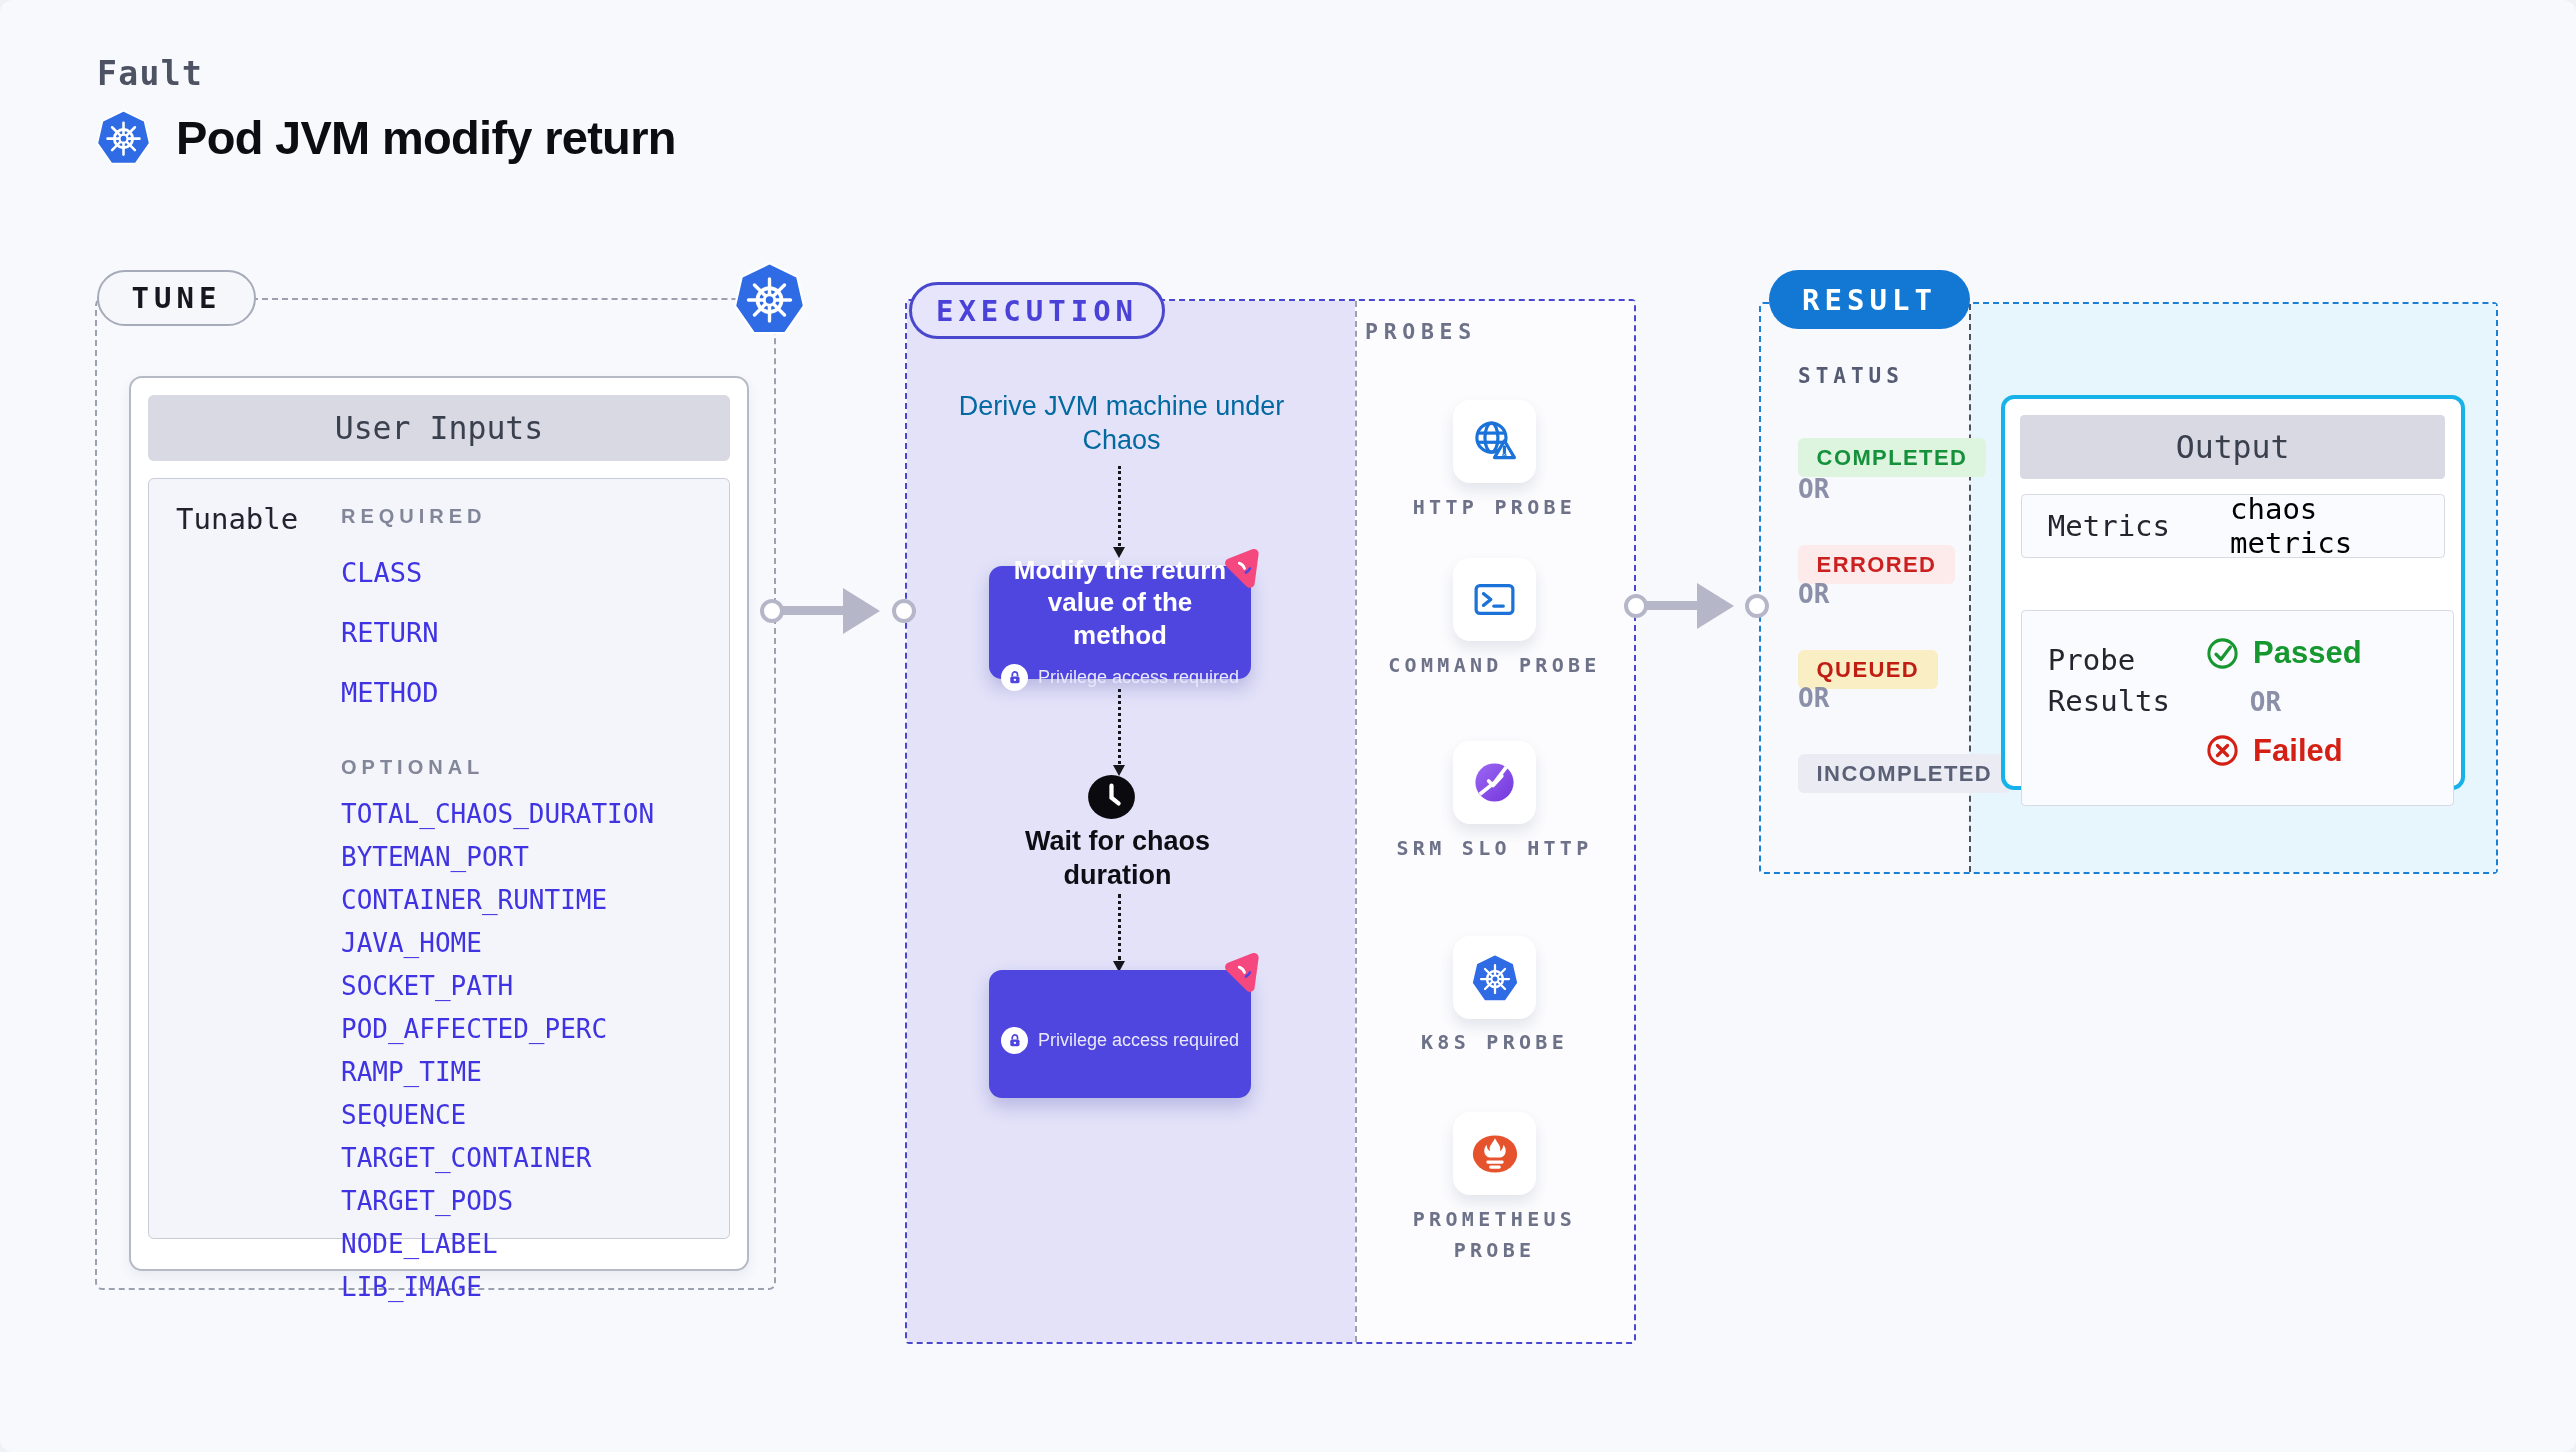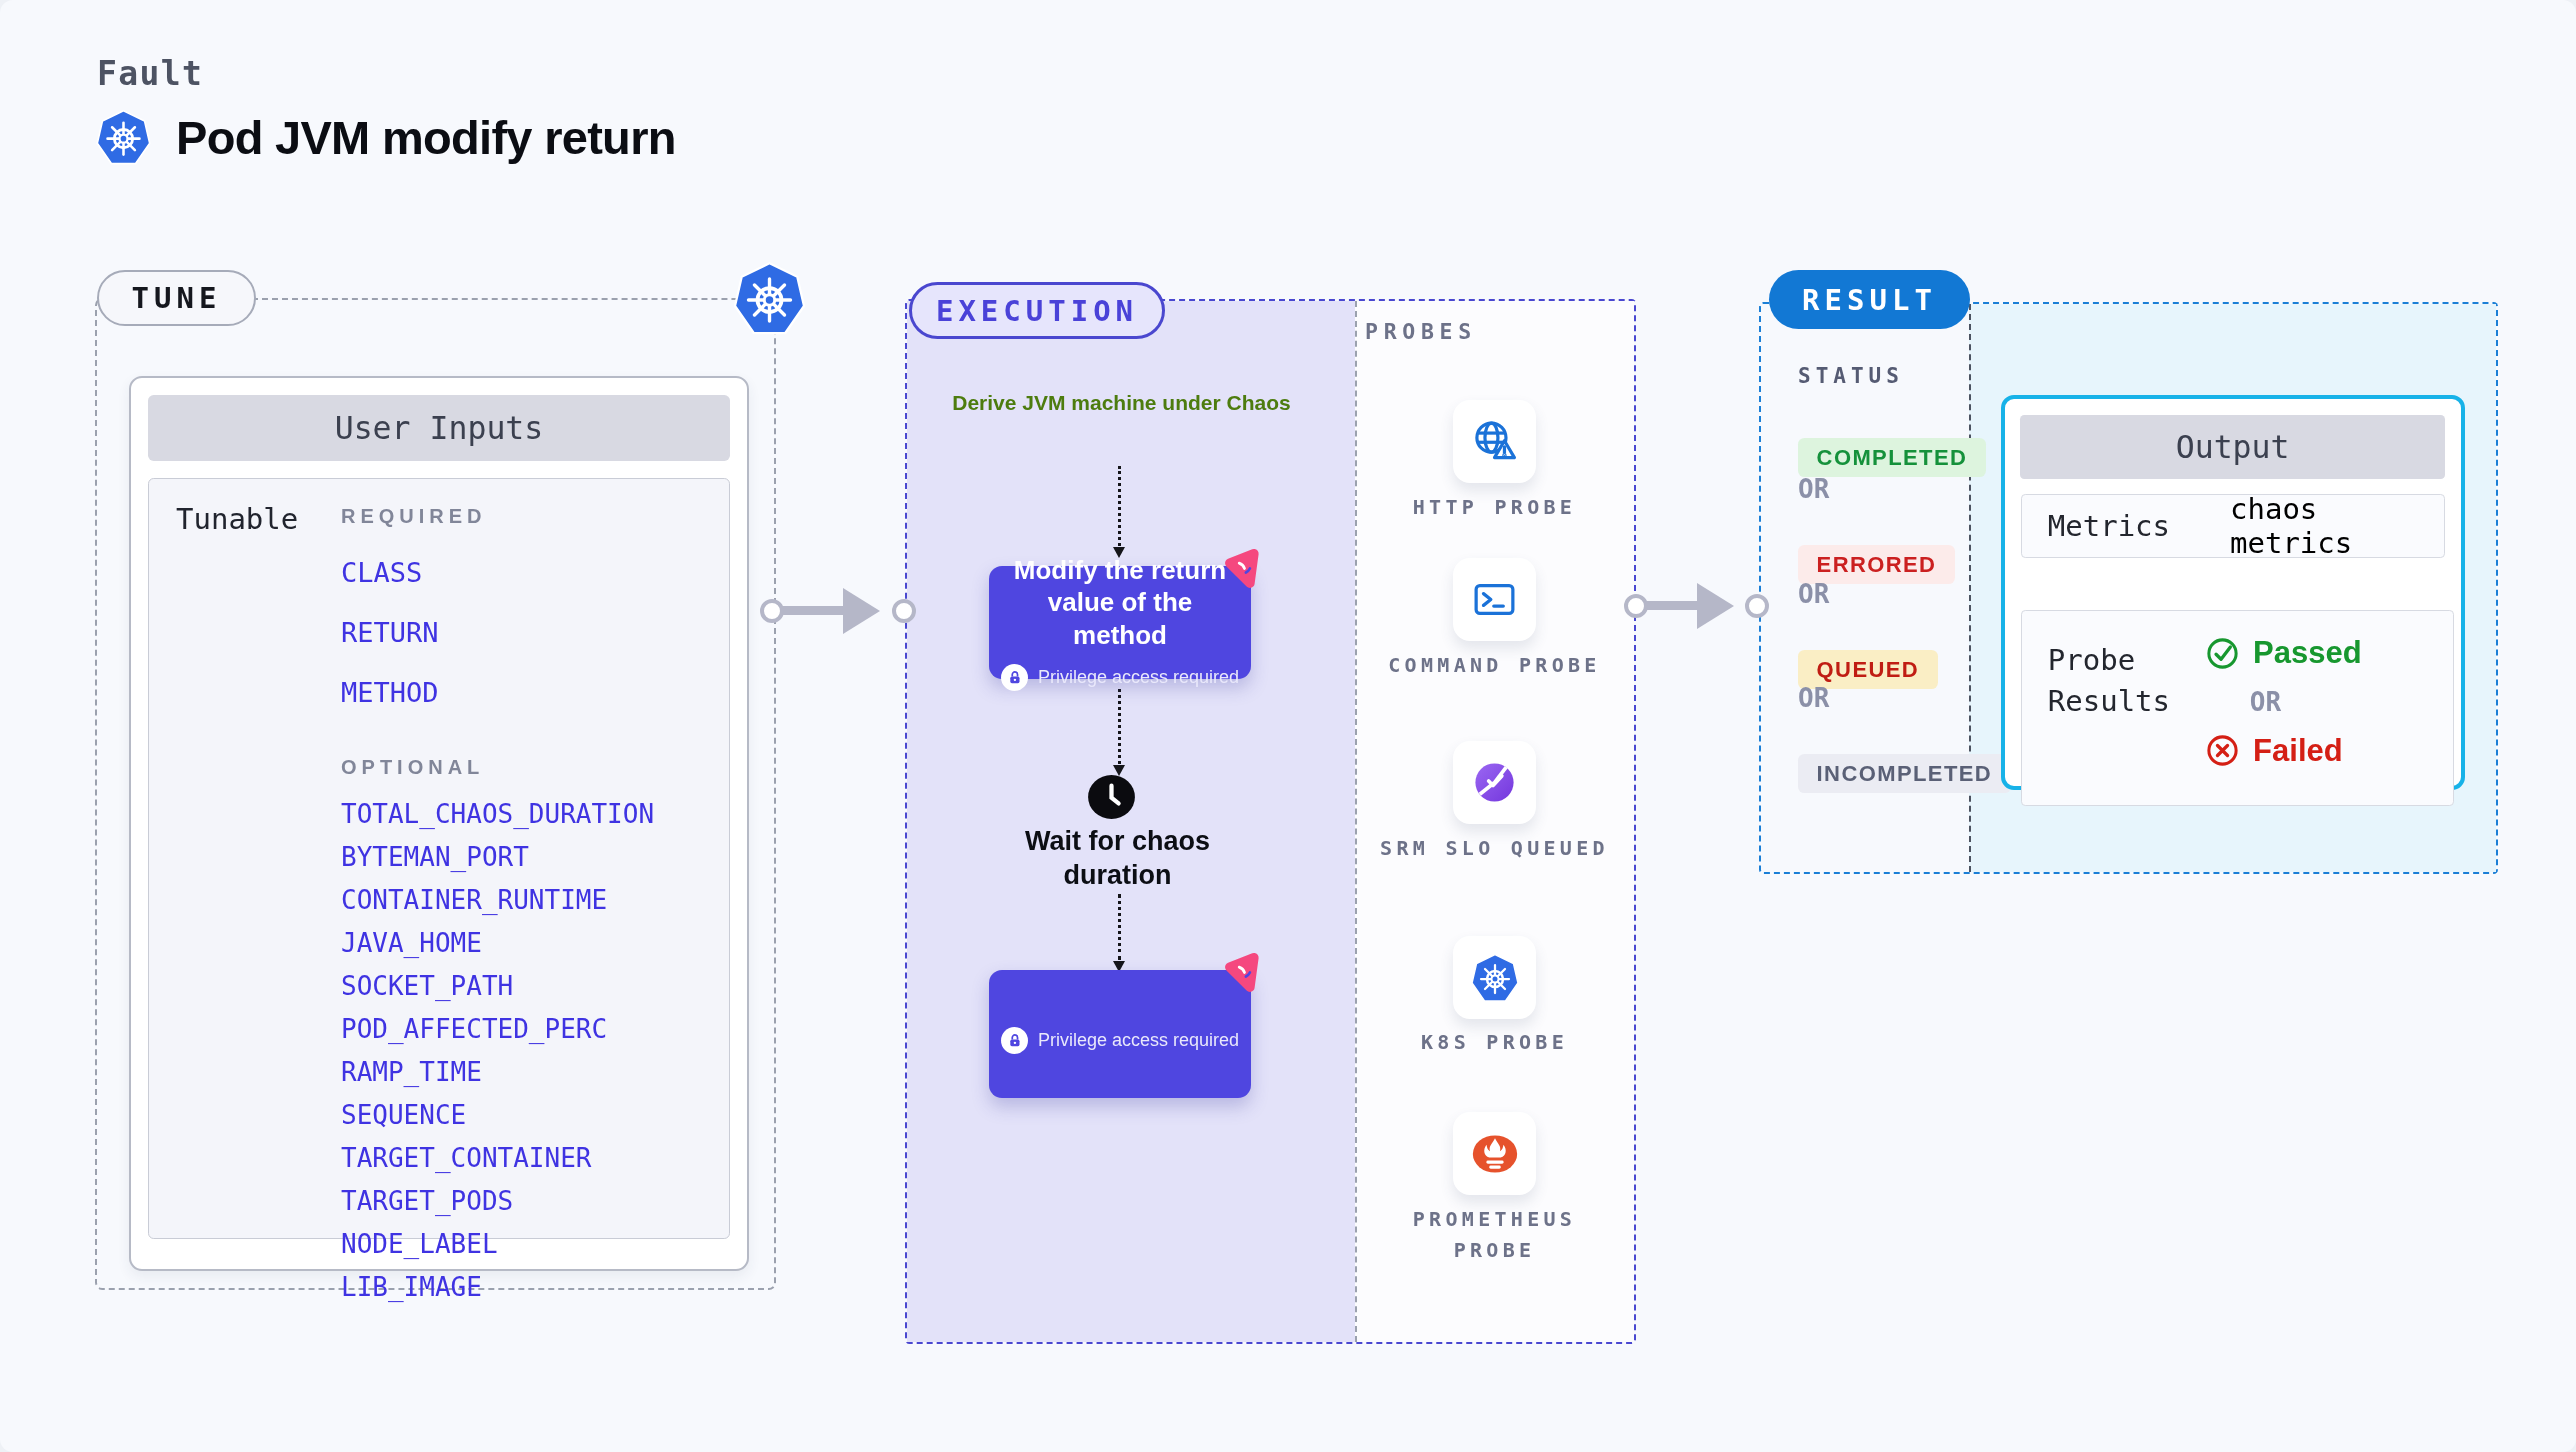--- a/index.html
+++ b/index.html
@@ -40,21 +40,21 @@
 
   
   .h-arrow{position:absolute;height:57px;z-index:6;}
   .h-arrow .dot{position:absolute;top:16.5px;width:24px;height:24px;background:#ffffff;border:4.3px solid #b5b7c8;border-radius:50%;box-sizing:border-box;}
   .h-arrow .dot.left{left:0;}
   .h-arrow .dot.right{right:0;}
   .h-arrow .shaft{position:absolute;left:21.5px;top:24px;height:8.6px;background:#b5b7c8;}
   .h-arrow .head{position:absolute;top:5.7px;width:0;height:0;border-top:23px solid transparent;border-bottom:23px solid transparent;border-left:37px solid #b5b7c8;}
 
   
-  .derive-text{position:absolute;left:946px;top:390px;width:351px;text-align:center;font-size:21px;font-weight:bold;color:#4d7c0f;line-height:1.25;}
+  .derive-text{position:absolute;left:946px;top:390px;width:351px;text-align:center;font-size:27px;font-weight:normal;color:#0369a1;line-height:1.25;}
   .v-dotted{position:absolute;width:0;border-left:3.6px dotted #15151a;}
   .v-dotted .head{position:absolute;left:-7.9px;bottom:-11.5px;width:0;height:0;border-left:6.4px solid transparent;border-right:6.4px solid transparent;border-top:11.5px solid #15151a;}
   .step-box{position:absolute;left:989px;width:262px;background:#4f46e0;border-radius:13px;color:#fff;display:flex;flex-direction:column;align-items:center;justify-content:center;box-shadow:0 8.6px 17px rgba(60,60,160,.25);z-index:4;}
   .step-title{font-size:26px;font-weight:bold;text-align:center;line-height:1.25;padding:0 14.3px;}
   .priv-row{display:flex;align-items:center;gap:10px;margin-top:13px;}
   .priv-circle{width:27px;height:27px;border-radius:50%;background:#fff;display:flex;align-items:center;justify-content:center;}
   .priv-text{font-size:18px;color:#e9e8fb;}
   .pink-badge{position:absolute;width:43px;height:43px;z-index:5;}
   .clock-wrap{position:absolute;left:1088px;top:775px;width:47px;height:44px;}
   .wait-text{position:absolute;left:1010px;top:825px;width:215px;text-align:center;font-size:27px;font-weight:bold;color:#0c0e14;line-height:1.25;}
@@ -273,21 +273,21 @@
         </linearGradient>
           </defs>
         <circle cx="32" cy="32" r="26" fill="url(#slograd)"></circle>
         <path d="M32 32 L48 11" stroke="#ffffff" stroke-width="5"></path>
         <path d="M32 32 L12 48" stroke="#ffffff" stroke-width="5"></path>
         <ellipse cx="32" cy="30" rx="14" ry="11" fill="none"></ellipse>
         <path d="M24 30 L30 36 L42 23" fill="none" stroke="#ffffff" stroke-width="5" stroke-linecap="round" stroke-linejoin="round"></path>
       </svg>
     </span>
   </div>
-  <div class="probe-label" style="top:833px;">SRM SLO QUEUED</div>
+  <div class="probe-label" style="top:833px;">SRM SLO HTTP</div>
 
   <div class="probe-card" style="top:936px;">
     <span>
       <svg width="50" height="50" viewBox="0 0 70 70">
           <use href="#k8s-logo"></use>
         </svg>
     </span>
   </div>
   <div class="probe-label" style="top:1027px;">K8S PROBE</div>
 

